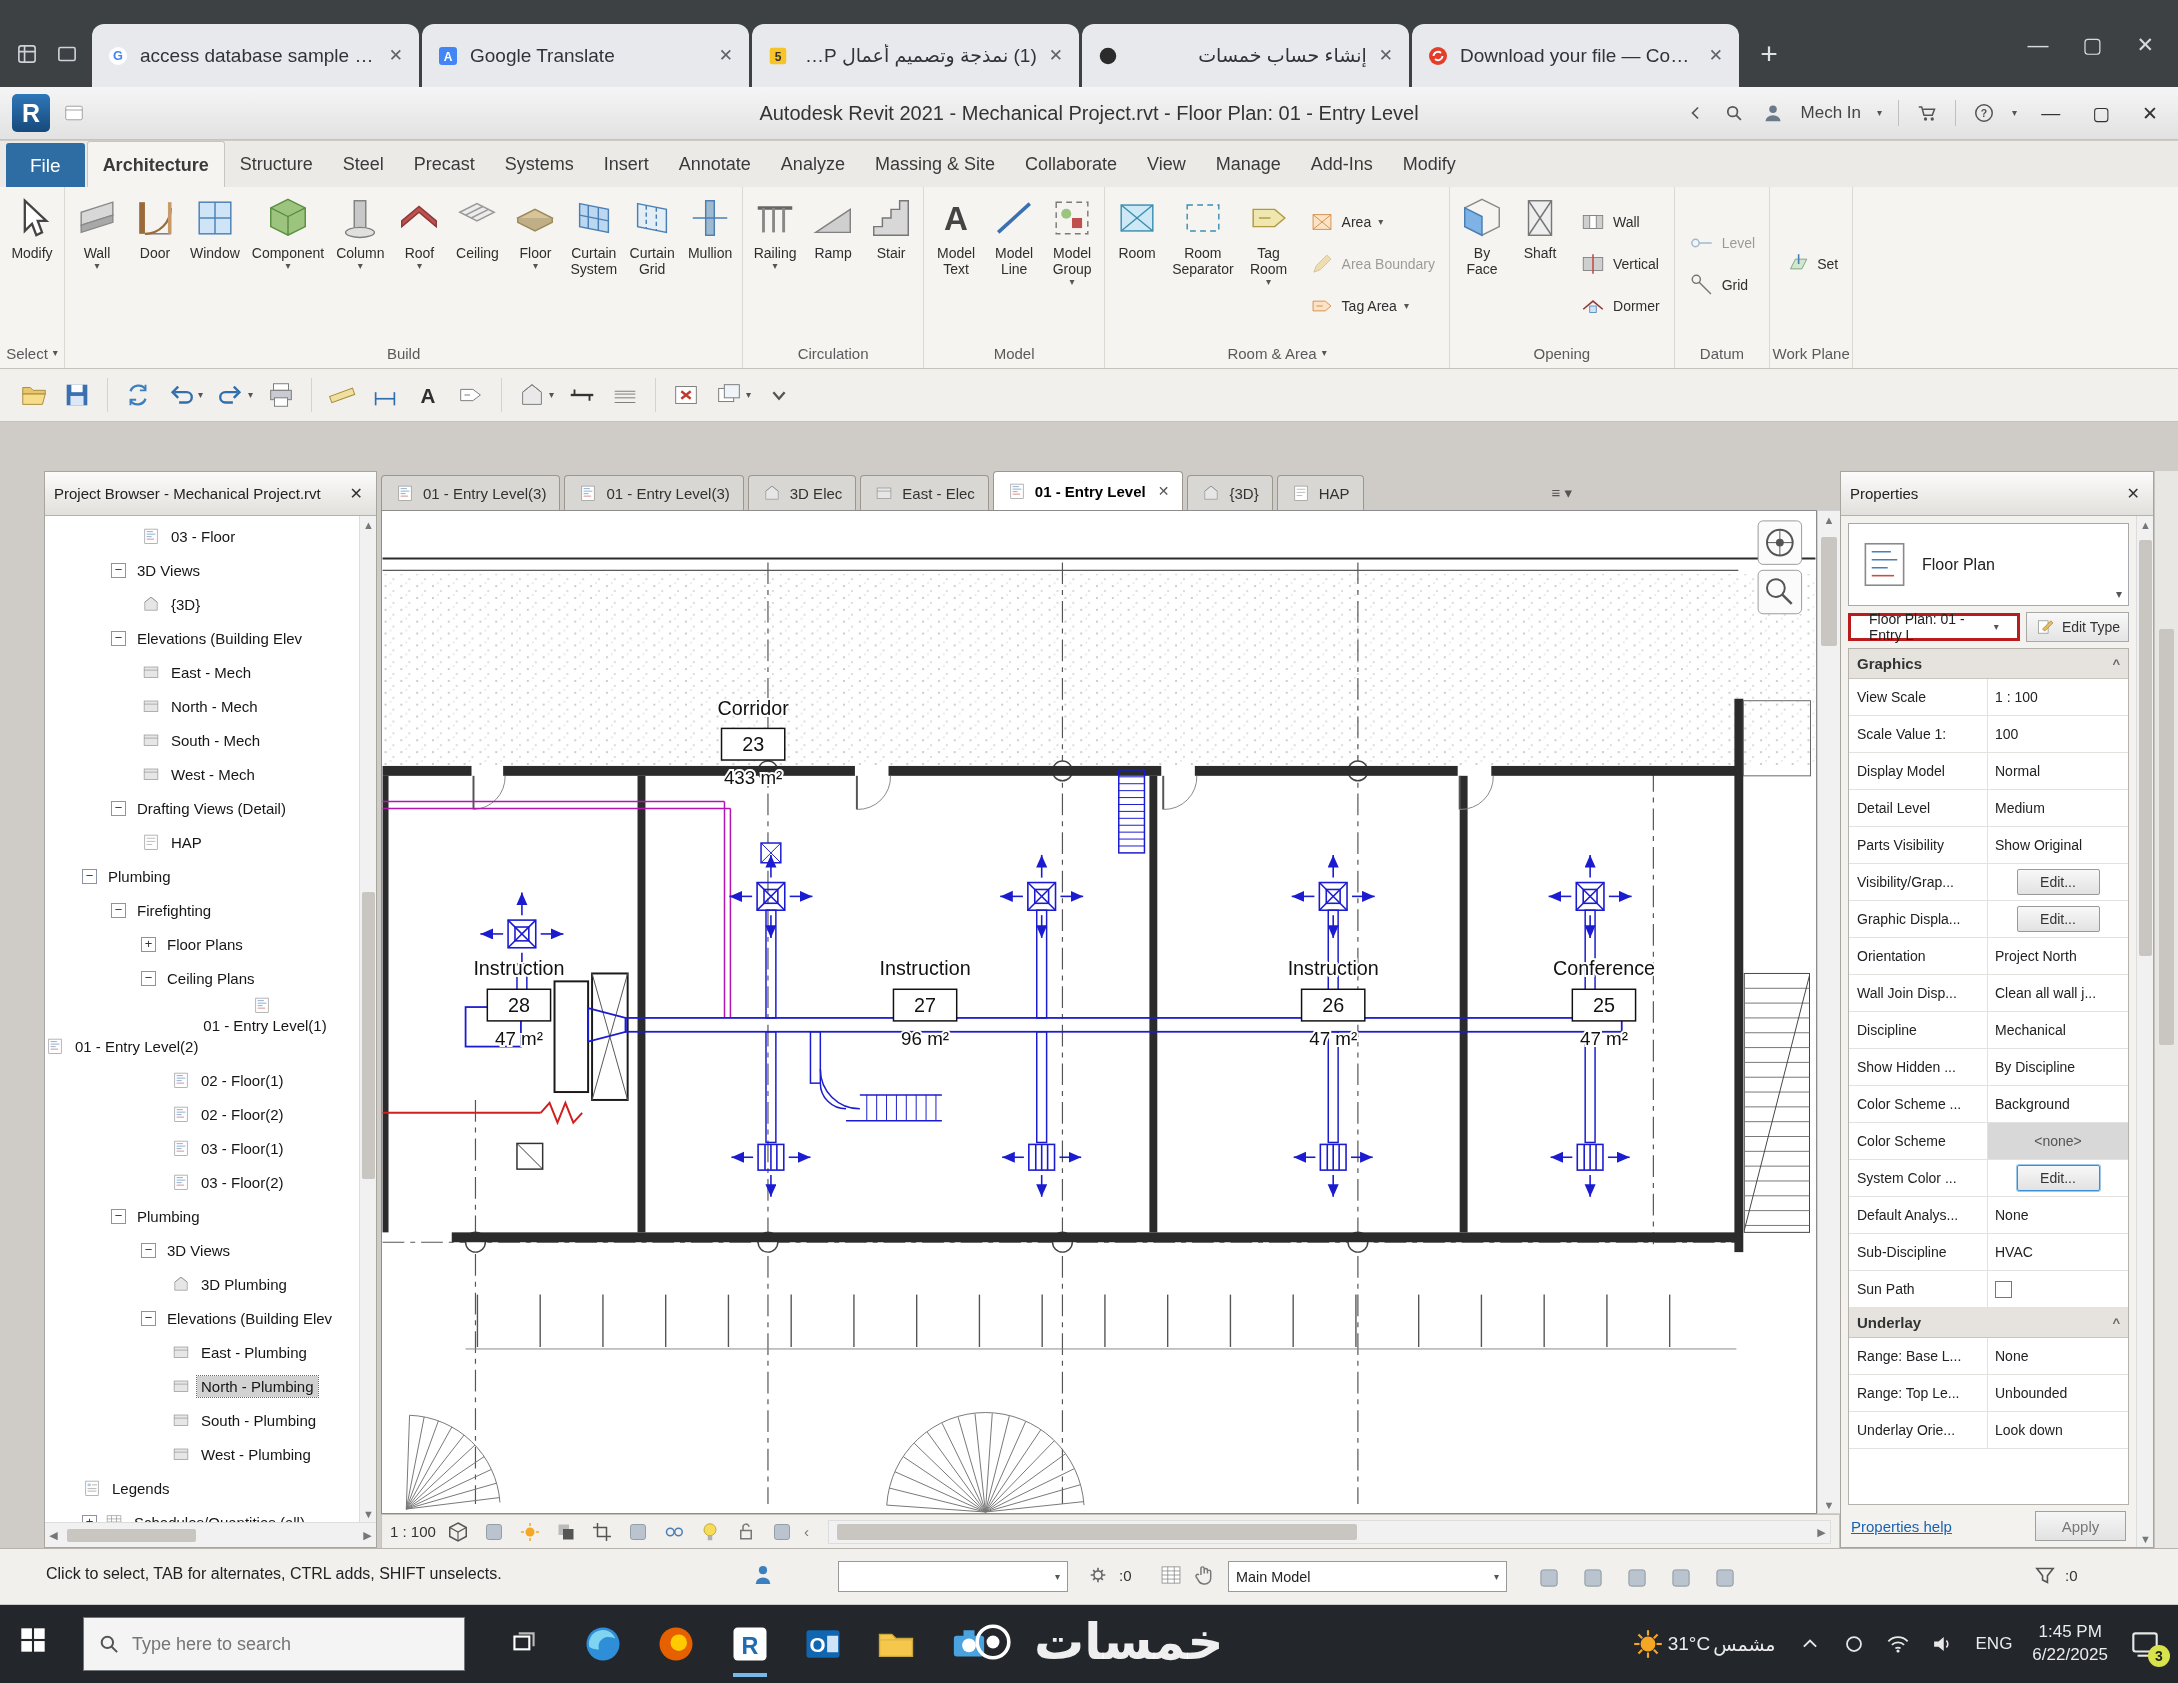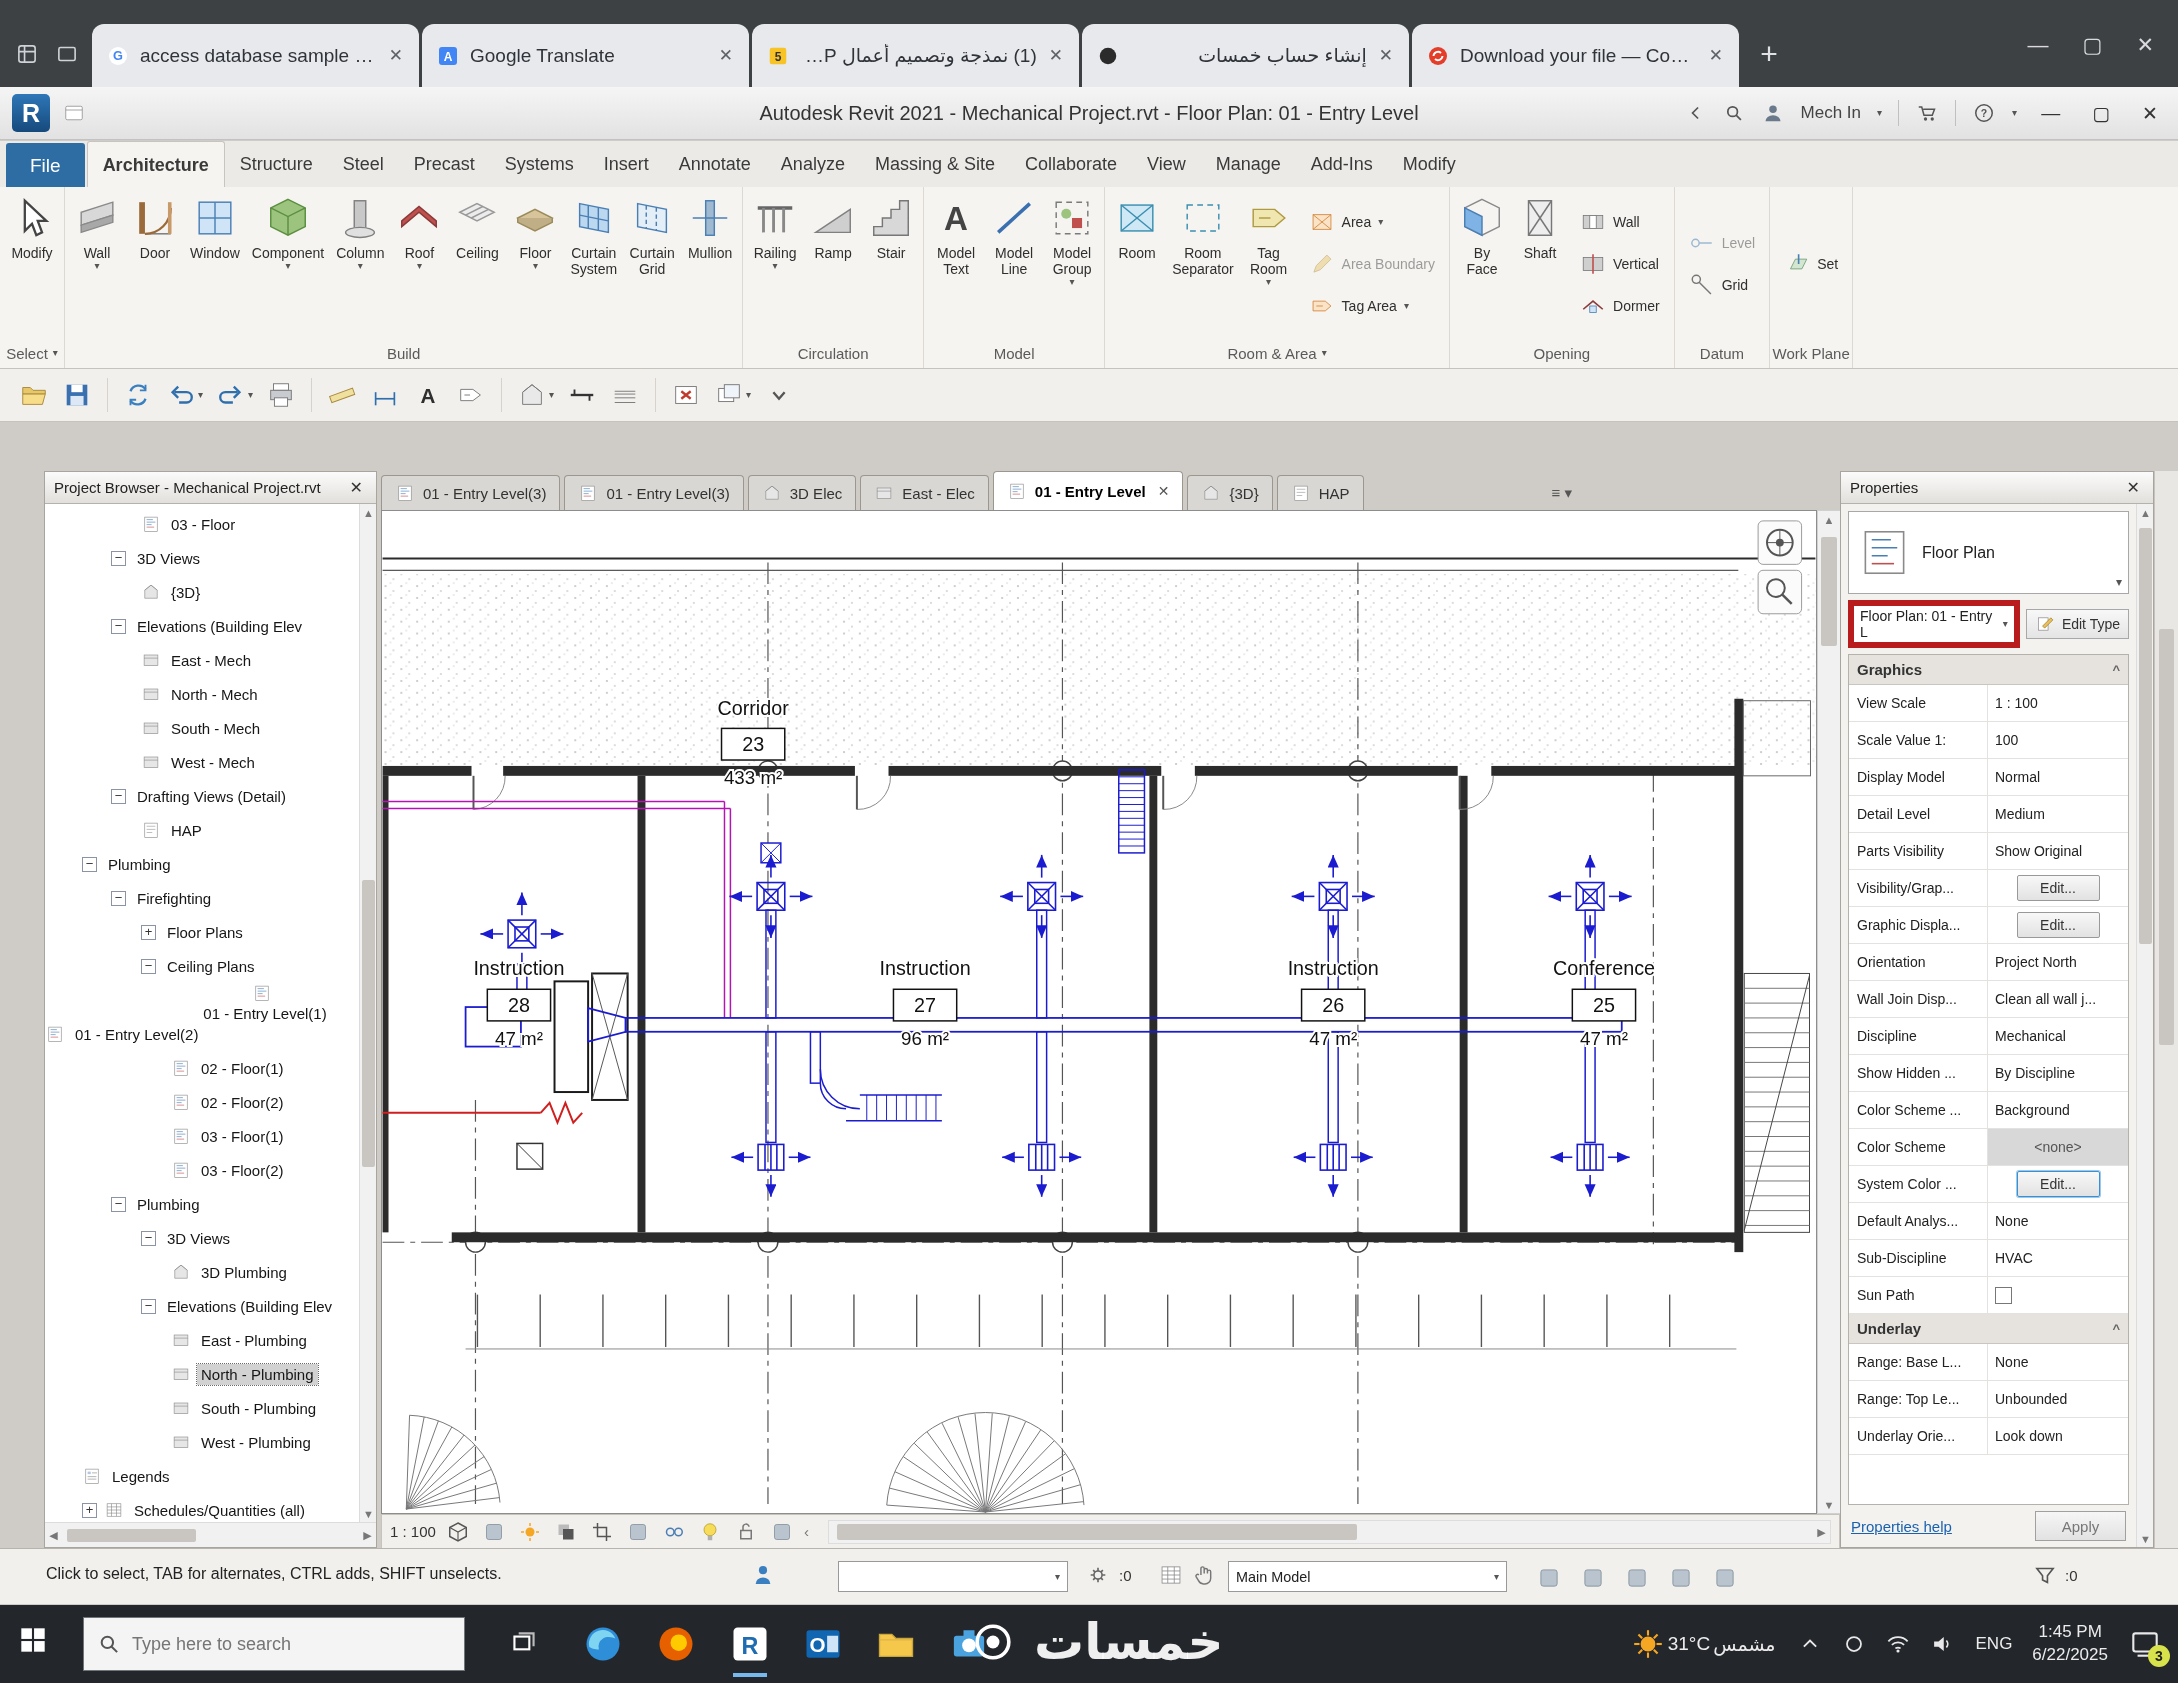--- a/index.html
+++ b/index.html
@@ -38,21 +38,21 @@
 .stack{display:flex;flex-direction:column;justify-content:center;gap:2px;padding:0 4px}
 .sitem{display:flex;align-items:center;gap:7px;font-size:14px;color:#2f2f2f;height:40px;padding:0 6px;border-radius:3px}
 .rlabel{height:30px;display:flex;align-items:center;justify-content:center;gap:5px;font-size:15px;color:#5a5a5a}
 .disabled{opacity:.45}
 
 #qat{position:absolute;left:0;top:369px;width:2178px;height:53px;background:#f2f0ed;border-bottom:1px solid #c6c2bc;display:flex;align-items:center;gap:7px;padding:0 16px}
 .qbtn{display:flex;align-items:center;gap:2px;padding:3px;border-radius:3px}
 .qsep{width:1px;height:34px;background:#d6d2cc;margin:0 5px}
 
 #pb{position:absolute;left:44px;top:471px;width:333px;height:1077px;background:#fff;border:1px solid #a8a49e;display:flex;flex-direction:column}
-.panel-head{height:32px;flex:none;background:linear-gradient(#fbfbfb,#e2e0dc);border-bottom:1px solid #b5b1ab;display:flex;align-items:center;padding:0 9px;font-size:15px;color:#222}
+.panel-head{height:44px;flex:none;background:linear-gradient(#fbfbfb,#e2e0dc);border-bottom:1px solid #b5b1ab;display:flex;align-items:center;padding:0 9px;font-size:15px;color:#222}
 .panel-head .x{margin-left:auto;font-size:16px;color:#333;padding:0 4px}
 #pb-main{flex:1;display:flex;min-height:0}
 #pb-tree{flex:1;overflow:hidden;padding-top:3px}
 .trow{height:34px;display:flex;align-items:center;white-space:nowrap;font-size:15px;color:#161616}
 .tlabel{padding:2px 4px}
 .trow.selected .tlabel{background:#d2d2d2;outline:1px dotted #6a6a6a}
 .tglyph{width:15px;height:15px;flex:none;border:1px solid #8a94a5;background:#fff;color:#333;font-size:13px;line-height:12px;text-align:center;margin-right:7px}
 .pb-vscroll,.props-vscroll{width:17px;flex:none;background:#f1f1f1;border-left:1px solid #dcdcdc;position:relative}
 #pb-hscroll{height:25px;flex:none;background:#f1f1f1;border-top:1px solid #dcdcdc;position:relative}
 .sb-btn{position:absolute;width:17px;height:17px;color:#777;font-size:11px;display:flex;align-items:center;justify-content:center}
@@ -71,21 +71,21 @@
 #viewbar{position:absolute;left:381px;top:1514px;width:1459px;height:35px;background:#f2f0ed;border:1px solid #c6c2bc;display:flex;align-items:center;gap:7px;padding:0 8px;font-size:15px;color:#333}
 #vb-hscroll{flex:1;height:24px;position:relative;background:#f1f1f1;border:1px solid #ddd;margin-left:12px}
 
 #props{position:absolute;left:1840px;top:471px;width:314px;height:1077px;background:#f4f2ef;border:1px solid #a8a49e;display:flex;flex-direction:column}
 #props-body{flex:1;display:flex;min-height:0}
 #props-col{flex:1;display:flex;flex-direction:column;min-width:0}
 .type-box{margin:7px 7px 4px;background:#fff;border:1px solid #a8a8a8;height:83px;display:flex;align-items:center;gap:12px;padding:0 10px;position:relative}
 .type-box .tname{font-size:16px;color:#222}
 .type-caret{position:absolute;right:6px;bottom:4px;color:#555;font-size:12px}
 .inst-row{display:flex;gap:6px;margin:2px 7px 6px;align-items:center}
-.inst-combo{flex:1;height:48px;background:#fff;border:6px solid #b91c1c;display:flex;align-items:center;justify-content:space-between;padding:0 6px;font-size:14px;color:#222;min-width:0}
+.inst-combo{flex:1;height:28px;background:#fff;border:3px solid #b91c1c;display:flex;align-items:center;justify-content:space-between;padding:0 18px;font-size:14px;color:#222;min-width:0}
 .edit-type{height:30px;border:1px solid #a8a8a8;background:linear-gradient(#f8f8f8,#e4e4e4);display:flex;align-items:center;gap:5px;padding:0 8px;font-size:14px;color:#333;white-space:nowrap}
 #pgrid{flex:1;margin:0 7px;background:#fff;border:1px solid #b5b1ab;overflow:hidden}
 .psec{height:30px;background:#e6e3df;border-bottom:1px solid #c9c5bf;display:flex;align-items:center;padding:0 8px;font-size:15px;font-weight:bold;color:#333}
 .psec .chev{margin-left:auto;color:#666;font-size:13px}
 .prow{display:flex;height:37px;border-bottom:1px solid #e4e2de;align-items:stretch}
 .plab{width:139px;flex:none;display:flex;align-items:center;padding:0 8px;font-size:14px;color:#222;border-right:1px solid #e4e2de;overflow:hidden;white-space:nowrap}
 .pval{flex:1;display:flex;align-items:center;padding:0 7px;font-size:14px;color:#222;overflow:hidden;white-space:nowrap}
 .pval.gray{background:#d8d8d8;color:#555;justify-content:center}
 .pbtn{margin:0 auto;min-width:83px;height:26px;border:1px solid #999;background:linear-gradient(#f8f8f8,#e2e2e2);display:flex;align-items:center;justify-content:center;font-size:14px;color:#333;border-radius:2px}
 .pbtn.focus{border-color:#3b8fd4;box-shadow:0 0 0 1px #9cc9ea}

